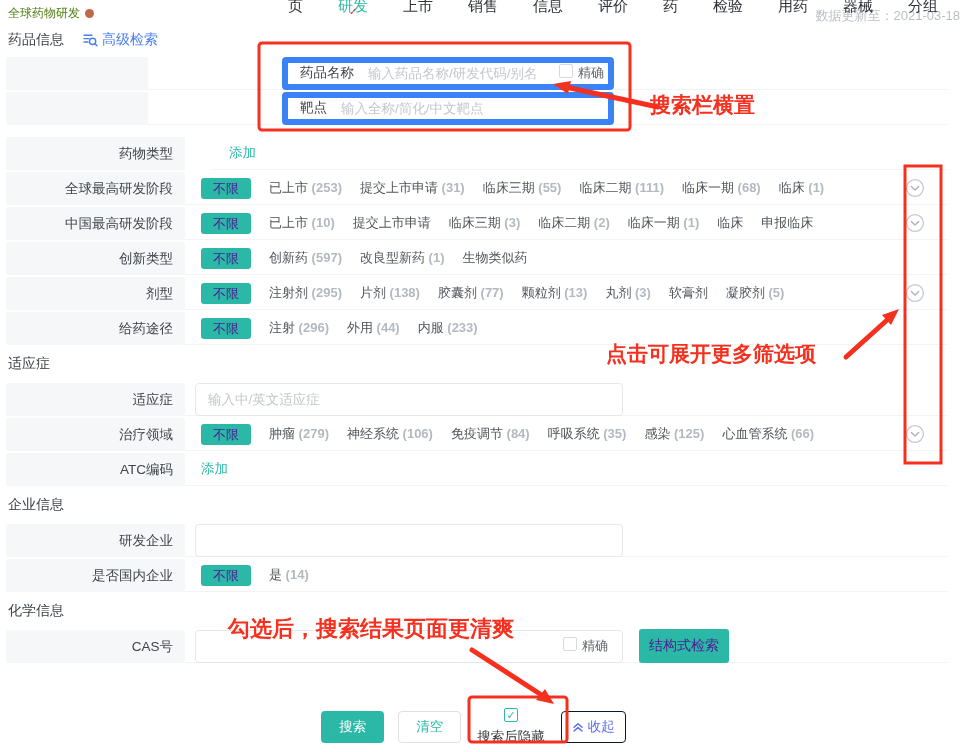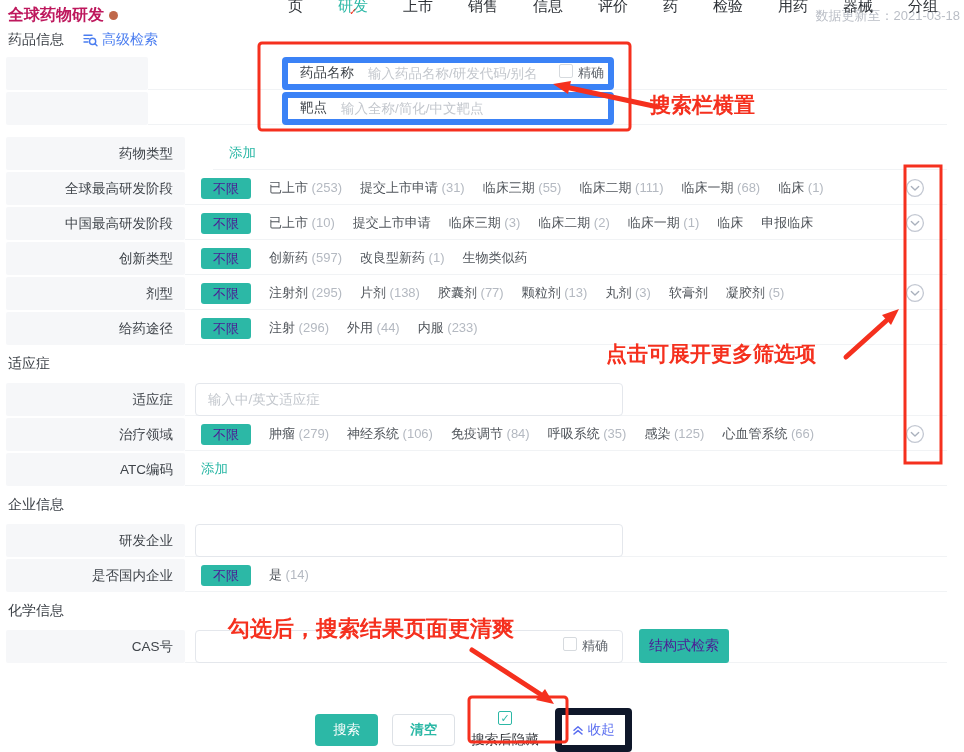--- a/index.html
+++ b/index.html
@@ -11,21 +11,21 @@
   *{box-sizing:border-box;}
   html,body{margin:0;padding:0;}
   body{
     width:964px;height:752px;background:#fff;
     font-family:"Liberation Sans","DejaVu Sans",sans-serif;
     color:#333;overflow:hidden;
   }
   .page{position:relative;width:964px;height:752px;}
 
   
-  .app-title{position:absolute;left:8px;top:5px;font-size:16px;font-weight:bold;color:#be185d;display:flex;align-items:center;}
+  .app-title{position:absolute;left:8px;top:5px;font-size:12px;font-weight:normal;color:#4d7c0f;display:flex;align-items:center;}
   .title-dot{display:inline-block;width:9px;height:9px;border-radius:50%;background:#c0684a;margin-left:5px;}
   .update-note{position:absolute;right:4px;top:7px;font-size:13px;color:#babec6;z-index:1;white-space:nowrap;}
   .tabs{position:absolute;left:288px;top:-3px;width:650px;display:flex;justify-content:space-between;font-size:15px;color:#2f3338;z-index:2;}
   .tab{cursor:pointer;white-space:nowrap;}
   .tab.active{color:var(--accent);}
   .active-mark{position:absolute;left:349px;top:6px;z-index:3;color:var(--ann);font-size:10px;font-weight:bold;}
   .active-mark::after{content:"✓";}
 
   .subheader{position:absolute;left:8px;top:31px;display:flex;align-items:center;gap:18px;font-size:14px;}
   .breadcrumb{color:#3a3f45;}
@@ -36,42 +36,42 @@
   .section-heading{margin:8px 0 10px 8px;height:20px;line-height:20px;font-size:14px;color:#3a3f45;}
   .row{display:flex;align-items:stretch;height:33px;margin:0 0 2px 6px;}
   .row.gap-top{margin-top:12px;gap:28px;}
   .label-cell{width:179px;background:#f6f7f9;border-radius:2px;display:flex;align-items:center;justify-content:flex-end;padding-right:12px;font-size:13.5px;color:#3f444a;white-space:nowrap;}
   .label-cell.empty{width:142px;}
   .row-content{flex:1;display:flex;align-items:center;gap:18px;padding-left:16px;border-bottom:1px solid #f1f3f5;position:relative;overflow:hidden;}
   .row-content.tight{padding-left:10px;gap:8px;overflow:visible;}
 
   .chip{background:var(--accent);color:#4c1d95;font-size:13px;line-height:1;padding:4px 12px;border-radius:3px;white-space:nowrap;cursor:pointer;}
   .option{font-size:13px;color:#50555b;white-space:nowrap;cursor:pointer;}
-  .opt-count{color:#b4b9c1;}
+  .opt-count{color:#b4b9c1;font-weight:bold;}
   .add-link{color:var(--accent);font-size:13.5px;cursor:pointer;text-decoration:none;}
   .expand{position:absolute;right:22px;top:6px;width:20px;height:20px;cursor:pointer;background:#fff;}
 
   .input-group{margin-left:124px;width:332px;height:33px;border:6px solid #3b82f6;border-radius:4px;background:#fff;display:flex;align-items:center;}
   .addon{padding:0 12px;font-size:13.5px;color:#3f444a;white-space:nowrap;}
   .input-group input,.input-box input{flex:1;min-width:0;border:0;outline:0;font-size:13.5px;color:#333;background:transparent;font-family:inherit;}
   input::placeholder{color:#c3c7cd;}
   .input-box{width:428px;height:33px;border:1px solid #e4e7ec;border-radius:4px;background:#fff;display:flex;align-items:center;padding:0 10px;}
   .exact{margin-left:auto;display:flex;align-items:flex-start;gap:5px;font-size:13px;color:#61666d;padding-right:4px;white-space:nowrap;cursor:pointer;}
   .cbx{width:14px;height:14px;border:1px solid #d6dade;border-radius:2px;background:#fff;display:inline-flex;align-items:center;justify-content:center;font-size:11px;line-height:1;}
   .cbx.checked{border-color:var(--accent);color:var(--accent);font-weight:bold;}
   .cbx.checked::after{content:"✓";}
   .btn-struct{margin-left:8px;background:var(--accent);color:#4c1d95;border:0;border-radius:3px;font-size:14px;padding:8px 10px;cursor:pointer;white-space:nowrap;font-family:inherit;}
 
   
   .footer{position:absolute;left:0;top:708px;width:947px;display:flex;justify-content:center;align-items:center;gap:14px;}
   .btn{font-family:inherit;font-size:13.5px;border-radius:4px;cursor:pointer;text-align:center;}
   .btn.primary{background:var(--accent);color:#fff;border:0;padding:7px 18px;}
-  .btn.plain{background:#fff;color:var(--accent);border:1px solid #dde1e6;padding:6px 17px;font-weight:bold;}
+  .btn.plain{background:#fff;color:var(--accent);border:1px solid #dde1e6;padding:6px 17px;}
   .hide-check{display:flex;align-items:center;gap:6px;font-size:13.5px;color:#2f3338;cursor:pointer;padding:0 2px;flex-direction:column;}
-  .btn.collapse{background:#fff;color:var(--collapse);border:7px solid #0f172a;padding:6px 10px;display:flex;align-items:center;gap:4px;}
+  .btn.collapse{background:#fff;color:var(--collapse);border:1px solid #0f172a;padding:6px 10px;display:flex;align-items:center;gap:4px;}
 
   
   .overlay{position:absolute;left:0;top:0;z-index:10;pointer-events:none;}
   .overlay rect{fill:none;stroke:var(--ann);stroke-width:3;}
   .overlay line{stroke:var(--ann);stroke-width:5;stroke-linecap:round;}
   .overlay polygon{fill:var(--ann);}
   .ann{position:absolute;z-index:11;color:var(--ann);font-weight:bold;font-size:21px;white-space:nowrap;pointer-events:none;}
   .ann.t1{left:650px;top:91px;}
   .ann.t2{left:606px;top:340px;}
   .ann.t3{left:228px;top:614px;font-size:22px;}

